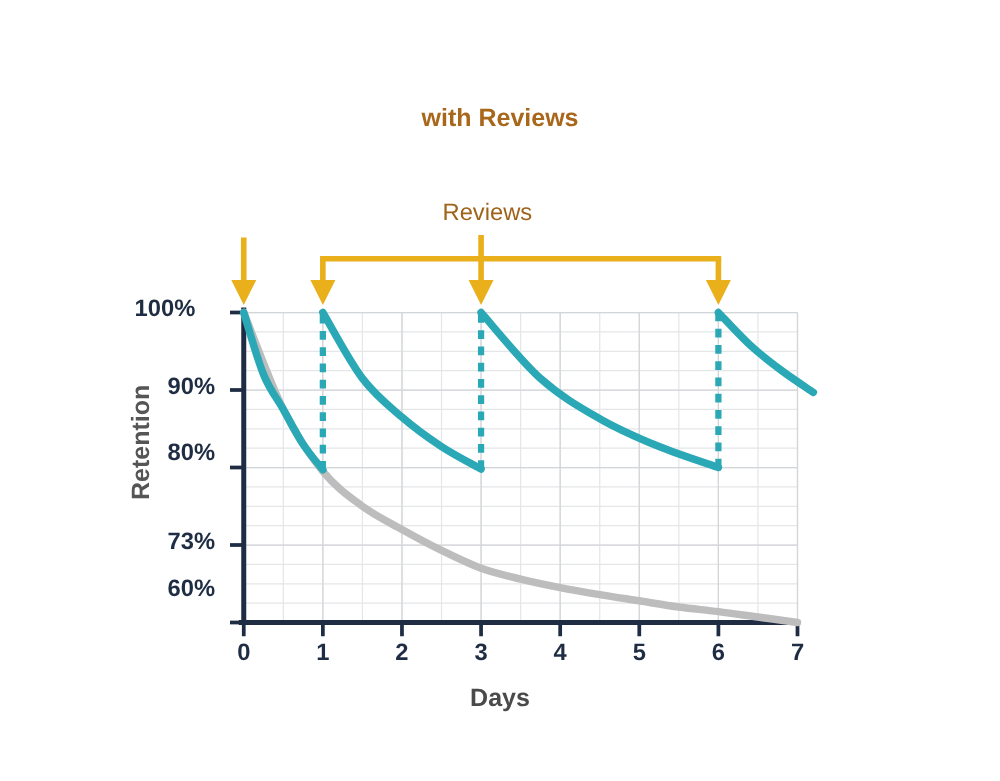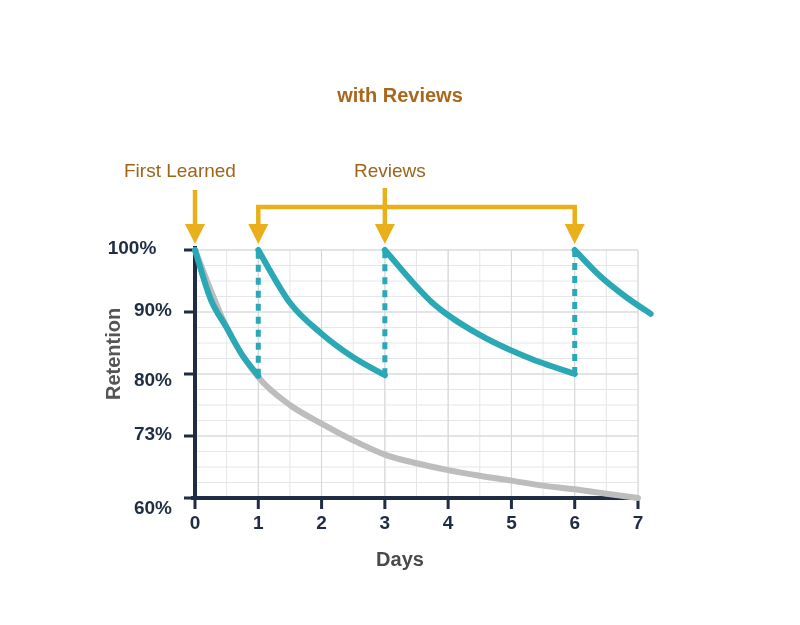--- a/index.html
+++ b/index.html
@@ -45,21 +45,20 @@
     left:102px;top:400px;white-space:nowrap;
   }
 </style>
 </head>
 <body>
 
 <div id="stage">
 
   <div class="title-sub">with Reviews</div>
 
-  <div class="ann-label" id="lbl-first">First Learned</div>
   <div class="ann-label" id="lbl-reviews">Reviews</div>
 
   <svg id="plot" viewBox="0 0 800 625">
     <g id="grid-minor">
         <line x1="195" y1="250" x2="195" y2="498" stroke="#E4E6E8" stroke-width="1"></line>
         <line x1="226.64285714285714" y1="250" x2="226.64285714285714" y2="498" stroke="#E4E6E8" stroke-width="1"></line>
         <line x1="258.2857142857143" y1="250" x2="258.2857142857143" y2="498" stroke="#E4E6E8" stroke-width="1"></line>
         <line x1="289.92857142857144" y1="250" x2="289.92857142857144" y2="498" stroke="#E4E6E8" stroke-width="1"></line>
         <line x1="321.57142857142856" y1="250" x2="321.57142857142856" y2="498" stroke="#E4E6E8" stroke-width="1"></line>
         <line x1="353.2142857142857" y1="250" x2="353.2142857142857" y2="498" stroke="#E4E6E8" stroke-width="1"></line>
@@ -144,23 +143,23 @@
         <line x1="258.2857142857143" y1="207" x2="258.2857142857143" y2="226" stroke="#E9B01C" stroke-width="4.5"></line>
         <polygon points="248.28571428571428,224 268.2857142857143,224 258.2857142857143,244" fill="#E9B01C"></polygon>
         <line x1="384.85714285714283" y1="207" x2="384.85714285714283" y2="226" stroke="#E9B01C" stroke-width="4.5"></line>
         <polygon points="374.85714285714283,224 394.85714285714283,224 384.85714285714283,244" fill="#E9B01C"></polygon>
         <line x1="574.7142857142857" y1="207" x2="574.7142857142857" y2="226" stroke="#E9B01C" stroke-width="4.5"></line>
         <polygon points="564.7142857142857,224 584.7142857142857,224 574.7142857142857,244" fill="#E9B01C"></polygon>
       </g>
   </svg>
 
   <div id="yticks">
-      <div class="axis-tick-y" style="left: 92px; top: 497px;">60%</div>
+      <div class="axis-tick-y" style="left: 92px; top: 461px;">60%</div>
       <div class="axis-tick-y" style="left: 92px; top: 423px;">73%</div>
-      <div class="axis-tick-y" style="left: 92px; top: 369px;">80%</div>
+      <div class="axis-tick-y" style="left: 92px; top: 352px;">80%</div>
       <div class="axis-tick-y" style="left: 92px; top: 299px;">90%</div>
       <div class="axis-tick-y" style="left: 92px; top: 237px; text-align: center;">100%</div>
     </div>
   <div id="xticks">
       <div class="axis-tick-x" style="left: 175px; top: 512px;">0</div>
       <div class="axis-tick-x" style="left: 238.286px; top: 512px;">1</div>
       <div class="axis-tick-x" style="left: 301.571px; top: 512px;">2</div>
       <div class="axis-tick-x" style="left: 364.857px; top: 512px;">3</div>
       <div class="axis-tick-x" style="left: 428.143px; top: 512px;">4</div>
       <div class="axis-tick-x" style="left: 491.429px; top: 512px;">5</div>

